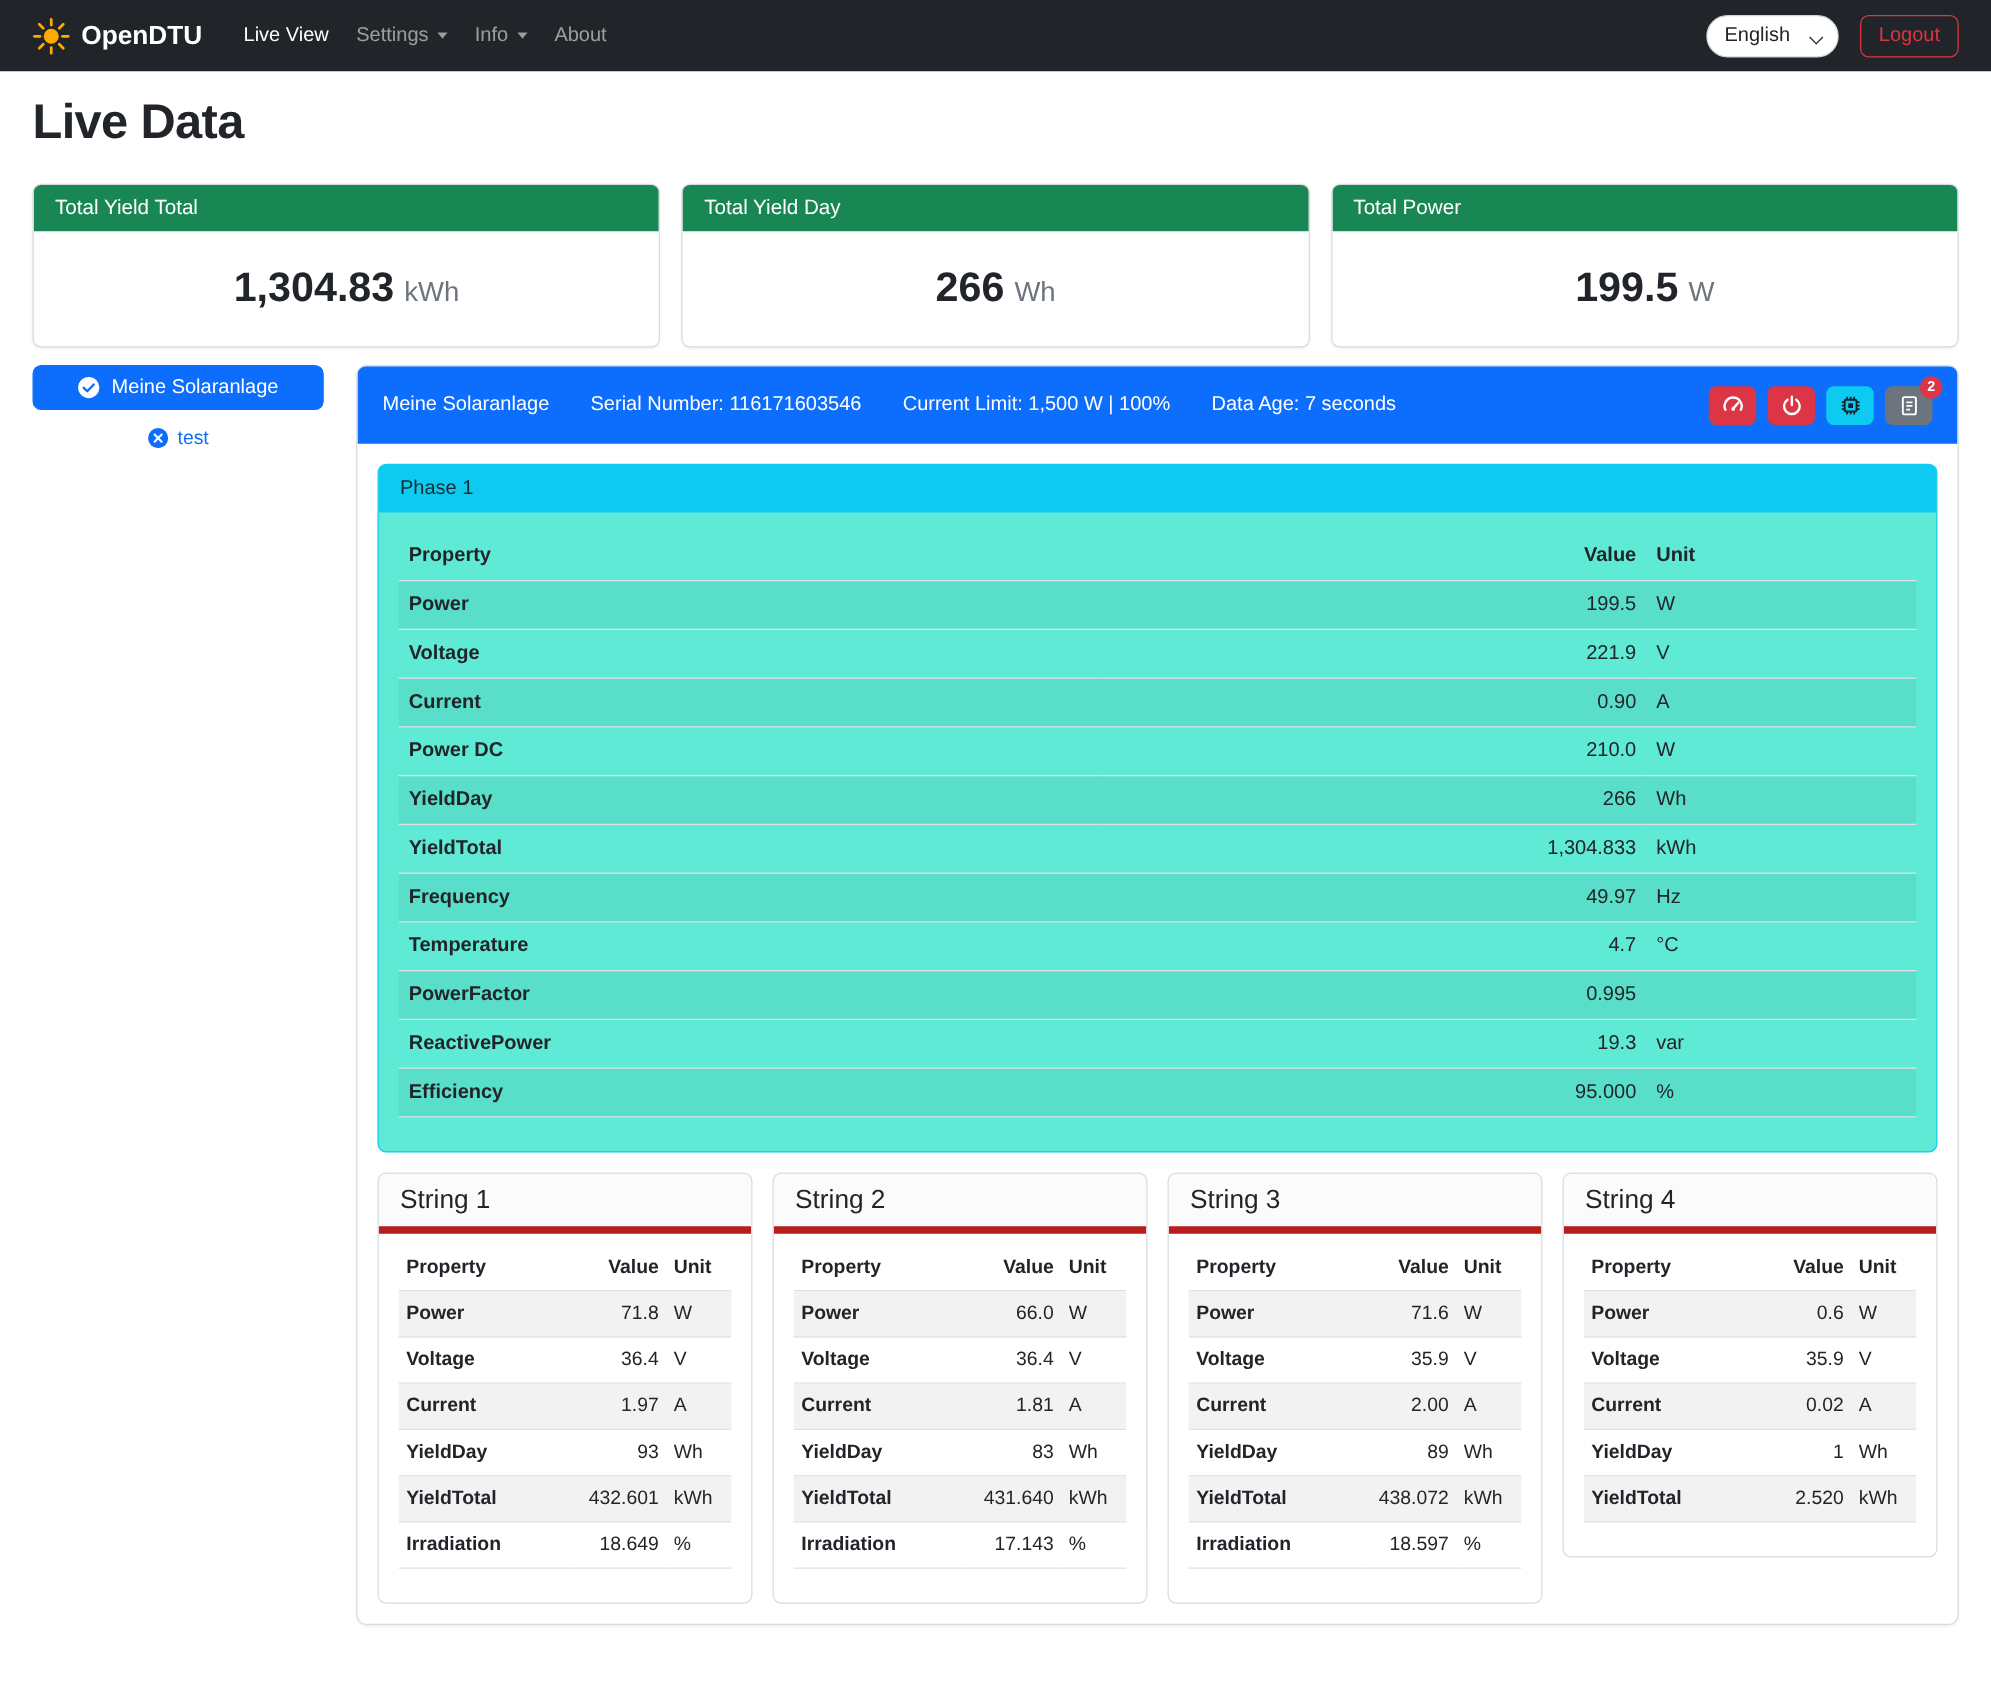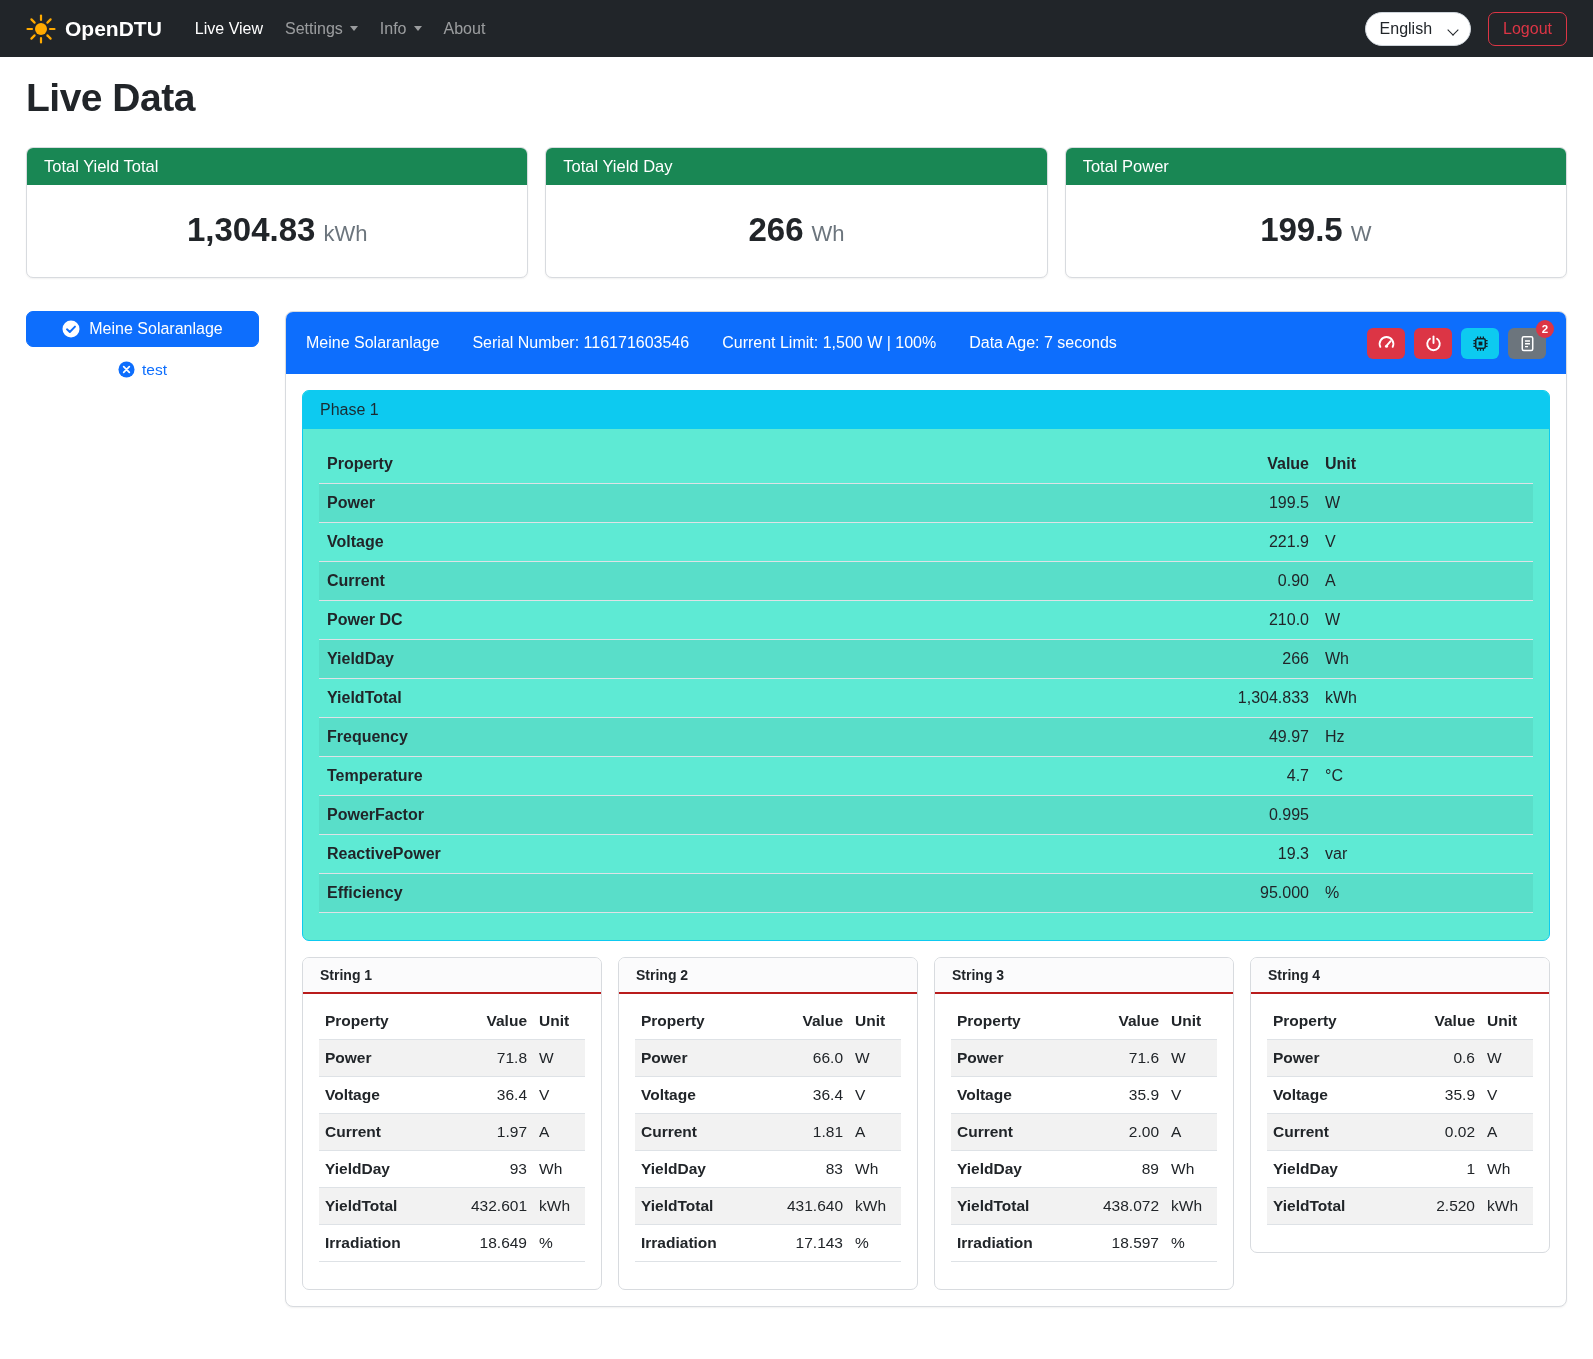--- a/index.html
+++ b/index.html
@@ -45,21 +45,21 @@
   .logout-btn {
     background:transparent; color:#dc3545; border:1px solid #dc3545;
     border-radius:7px; padding:7px 14px; font-size:16px; cursor:pointer;
   }
 
   
   .content { padding:5px 26px 34px; }
   h1.page-title { font-size:39px; font-weight:600; margin:14px 0 27px; letter-spacing:-.5px; }
 
   
-  .cards-row { display:flex; gap:17px; margin-bottom:33px; }
+  .cards-row { display:flex; gap:17px; margin-bottom:14px; }
   .scard { flex:1; border:1px solid #d8dbdf; border-radius:7px; overflow:hidden; background:#fff; box-shadow:0 1px 2px rgba(0,0,0,.06); }
   .scard-header { background:#198754; color:#fff; padding:9px 17px; font-size:16.5px; }
   .scard-body { padding:26px 16px 28px; text-align:center; }
   .scard-value { font-size:33px; font-weight:700; }
   .scard-unit { font-size:22px; color:#6c757d; font-weight:400; margin-left:8px; }
 
   
   .main-row { display:flex; gap:26px; align-items:flex-start; }
   .sidebar { width:233px; flex-shrink:0; }
   .inv-btn {
@@ -104,21 +104,21 @@
   .data th { font-weight:700;margin-left:27px; }
   .data td.prop { font-weight:700; }
   .data td.val, .data th.val { text-align:right; }
   .data tbody tr:nth-child(odd) td { background:rgba(0,0,0,.05); }
   .phase-table th.prop { width:46%; }
   .phase-table th.colunit { width:216px; }
 
   
   .strings-row { display:flex; gap:16px; align-items:flex-start; }
   .string-card { flex:1; border:1px solid #d8dbdf; border-radius:7px; overflow:hidden; background:#fff; }
-  .string-header { background:#fbfbfc; border-bottom:2px solid #b91c1c; padding:9px 17px; font-size:14px;font-weight:bold; }
+  .string-header { background:#fbfbfc; border-bottom:6px solid #b91c1c; padding:9px 17px; font-size:21px; }
   .string-body { padding:9px 16px 27px; }
   .string-table th, .string-table td { padding:9px 6px; font-size:15.5px; }
   .string-table th.prop { width:52%; }
   .string-table th.colunit { width:52px; }
 </style>
 </head>
 <body>
 
 <nav class="navbar">
   <div class="brand">

